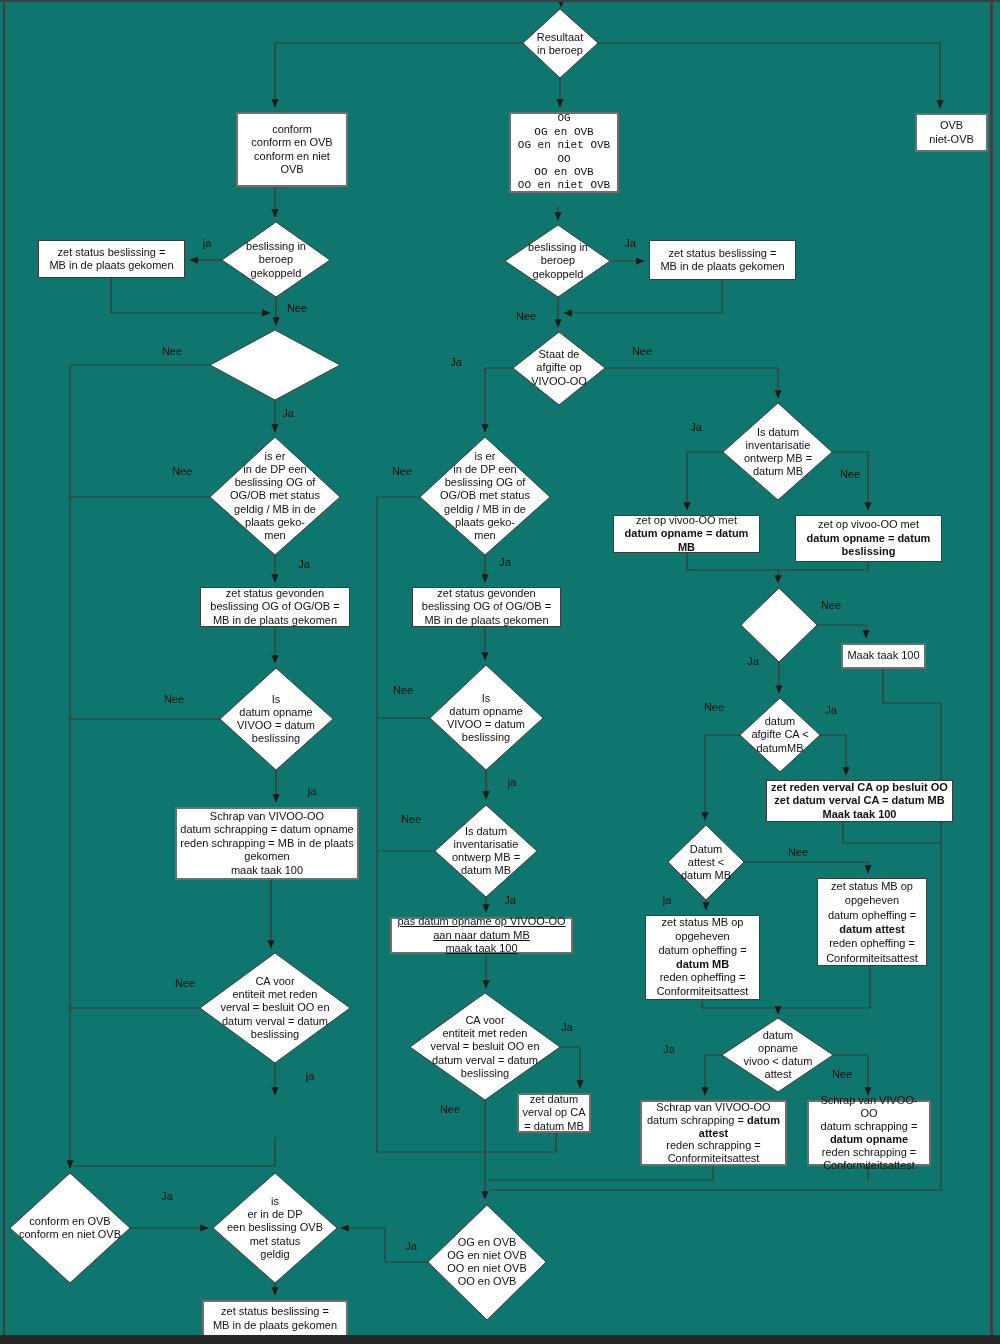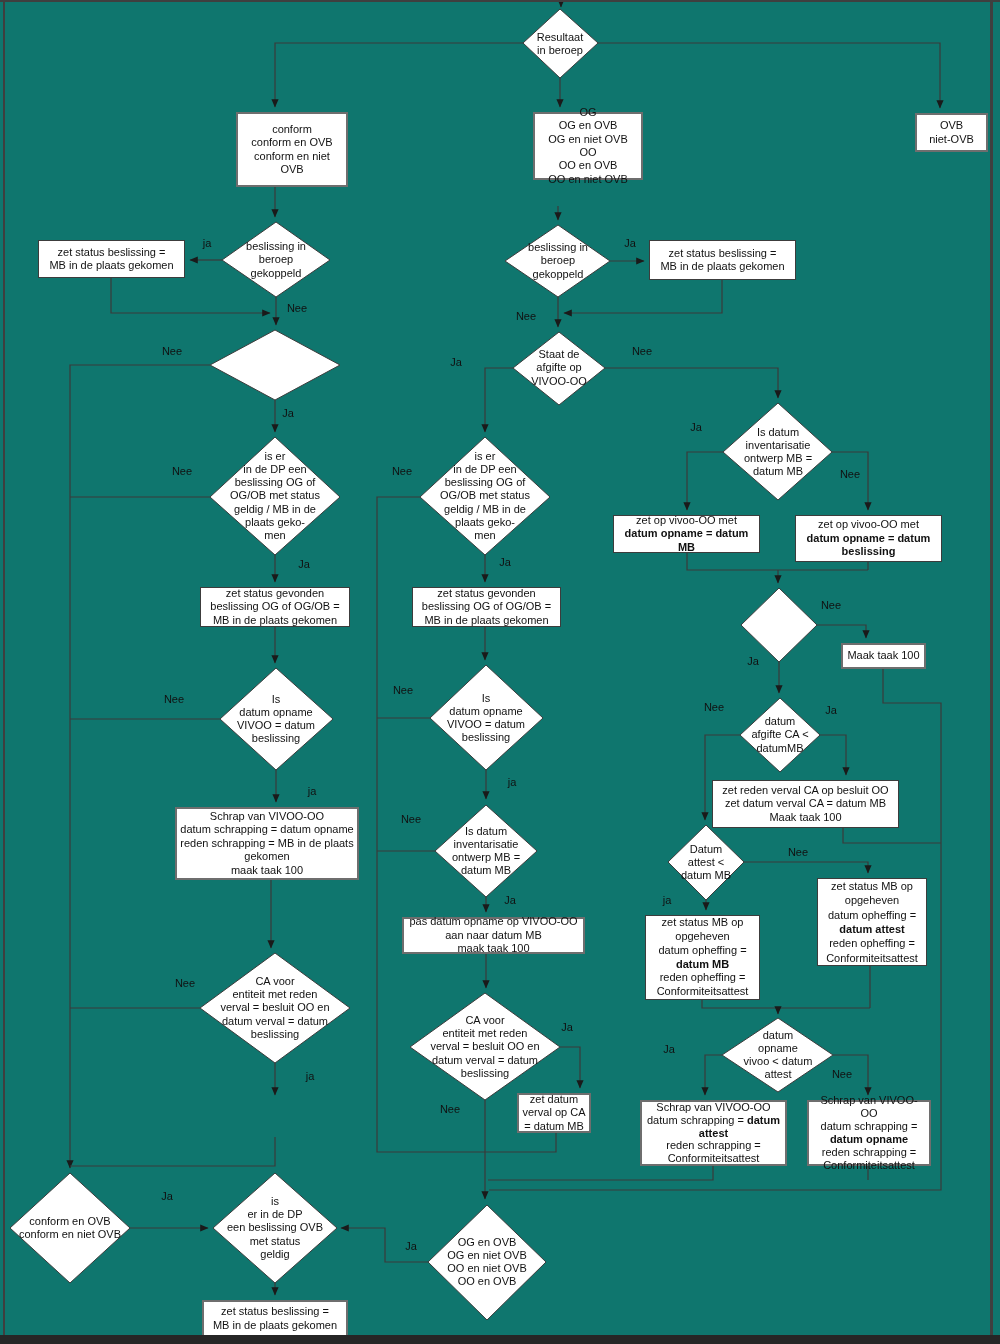--- a/index.html
+++ b/index.html
@@ -182,21 +182,21 @@
 met status
 geldig</div>
   <div class="dlabel" style="left:426px;top:1212px;width:122px;height:100px;">OG en OVB
 OG en niet OVB
 OO en niet OVB
 OO en OVB</div>
 
   <div class="node-box thick" style="left:236px;top:112px;width:112px;height:75px;">conform
 conform en OVB
 conform en niet OVB</div>
-  <div class="node-box thick" style="left:533px;top:112px;width:110px;height:68px;">OG
+  <div class="node-box thick" style="left:509px;top:112px;width:110px;height:81px;font-family:Liberation Mono, monospace;">OG
 OG en OVB
 OG en niet OVB
 OO
 OO en OVB
 OO en niet OVB</div>
   <div class="node-box thick" style="left:915px;top:113px;width:73px;height:39px;">OVB
 niet-OVB</div>
   <div class="node-box" style="left:38px;top:240px;width:147px;height:38px;">zet status beslissing =
 MB in de plaats gekomen</div>
   <div class="node-box" style="left:649px;top:240px;width:147px;height:40px;">zet status beslissing =
@@ -205,39 +205,39 @@
 beslissing OG of OG/OB =
 MB in de plaats gekomen</div>
   <div class="node-box" style="left:412px;top:587px;width:149px;height:40px;">zet status gevonden
 beslissing OG of OG/OB =
 MB in de plaats gekomen</div>
   <div class="node-box thick" style="left:175px;top:807px;width:184px;height:73px;">Schrap van VIVOO-OO
 datum schrapping = datum opname
 reden schrapping = MB in de plaats
 gekomen
 maak taak 100</div>
-  <div class="node-box thick" style="left:402px;top:917px;width:183px;height:37px;">pas datum opname op VIVOO-OO
+  <div class="node-box thick" style="left:390px;top:917px;width:183px;height:37px;text-decoration:underline;">pas datum opname op VIVOO-OO
 aan naar datum MB
 maak taak 100</div>
   <div class="node-box thick" style="left:517px;top:1093px;width:74px;height:40px;">zet datum
 verval op CA
 = datum MB</div>
 
   <div class="node-box" style="left:613px;top:515px;width:147px;height:38px;">
     <div>zet op vivoo-OO met</div>
     <div class="bold">datum opname = datum MB</div>
   </div>
   <div class="node-box" style="left:795px;top:515px;width:147px;height:47px;">
     <div>zet op vivoo-OO met</div>
     <div class="bold">datum opname = datum
 beslissing</div>
   </div>
 
   <div class="node-box thick" style="left:841px;top:643px;width:85px;height:26px;">Maak taak 100</div>
-  <div class="node-box" style="left:712px;top:780px;width:187px;height:48px;">zet reden verval CA op besluit OO
+  <div class="node-box" style="left:766px;top:780px;width:187px;height:42px;font-weight:bold;">zet reden verval CA op besluit OO
 zet datum verval CA = datum MB
 Maak taak 100</div>
 
   <div class="node-box" style="left:817px;top:878px;width:110px;height:88px;line-height:1.3;">
     <div>zet status MB op
 opgeheven
 datum opheffing =</div>
     <div class="bold">datum attest</div>
     <div>reden opheffing =
 Conformiteitsattest</div>

